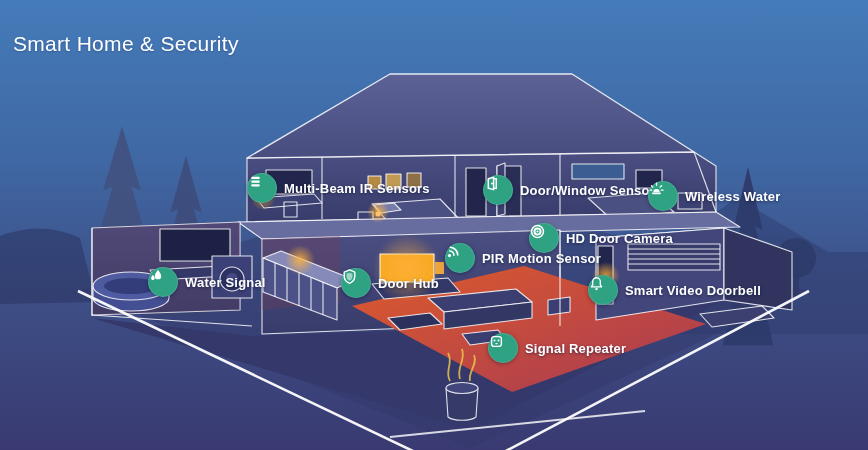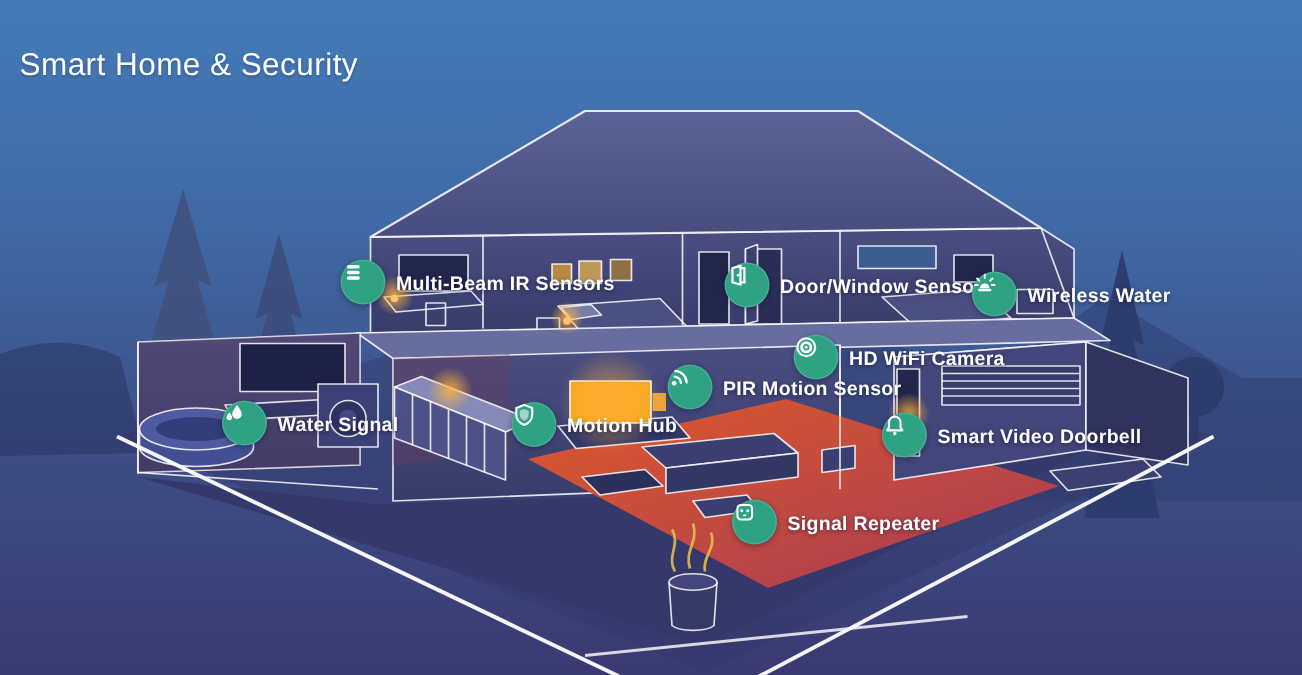--- a/index.html
+++ b/index.html
@@ -169,21 +169,21 @@
 
     <g stroke="#ffffff" stroke-opacity=".95">
       <line x1="78" y1="291" x2="415" y2="452" stroke-width="2.6"></line>
       <line x1="809" y1="291" x2="504" y2="452" stroke-width="2.6"></line>
       <line x1="390" y1="437" x2="645" y2="411" stroke-width="2" opacity=".85"></line>
     </g>
   </svg>
 
   <div class="title">Smart Home &amp; Security</div>
 
-  <div class="marker" style="left:242px;top:188px">
+  <div class="marker" style="left:262px;top:188px">
     <span class="micon">
       <svg viewBox="0 0 16 16">
           <g fill="#fff">
             <rect x="4" y="3.5" width="8" height="2.2" rx="1"></rect>
             <rect x="4" y="7" width="8" height="2.2" rx="1"></rect>
             <rect x="4" y="10.5" width="8" height="2.2" rx="1"></rect>
           </g>
         </svg>
     </span>
     <span class="mlabel">Multi-Beam IR Sensors</span>
@@ -223,21 +223,21 @@
   <div class="marker" style="left:544px;top:238px">
     <span class="micon">
       <svg viewBox="0 0 16 16">
           <g stroke="#fff" fill="none">
             <circle cx="8" cy="8" r="5.6" stroke-width="1.4"></circle>
             <circle cx="8" cy="8" r="2.9" stroke-width="1.8"></circle>
           </g>
           <circle cx="8" cy="8" r="1" fill="#fff"></circle>
         </svg>
     </span>
-    <span class="mlabel">HD WiFi Camera</span>
+    <span class="mlabel">HD Door Camera</span>
   </div>
 
   <div class="marker" style="left:460px;top:258px">
     <span class="micon">
       <svg viewBox="0 0 16 16">
           <circle cx="4.2" cy="11.8" r="1.5" fill="#fff"></circle>
           <g stroke="#fff" stroke-width="1.5" fill="none" stroke-linecap="round">
             <path d="M4.5,7.6 a4.2,4.2 0 0 1 3.9,4"></path>
             <path d="M5,4 a7.6,7.6 0 0 1 7,7.2"></path>
           </g>
@@ -269,21 +269,21 @@
     <span class="mlabel">Water Signal</span>
   </div>
 
   <div class="marker" style="left:356px;top:283px">
     <span class="micon">
       <svg viewBox="0 0 16 16">
           <path d="M8,1.8 L13,3.8 V7.8 C13,11.2 10.9,13.3 8,14.4 C5.1,13.3 3,11.2 3,7.8 V3.8 Z" stroke="#fff" stroke-width="1.3" fill="none" stroke-linejoin="round"></path>
           <path d="M8,4.4 L10.8,5.5 V7.9 C10.8,9.9 9.6,11.2 8,11.9 C6.4,11.2 5.2,9.9 5.2,7.9 V5.5 Z" fill="#fff" opacity=".55"></path>
         </svg>
     </span>
-    <span class="mlabel">Motion Hub</span>
+    <span class="mlabel">Door Hub</span>
   </div>
 
   <div class="marker" style="left:503px;top:348px">
     <span class="micon">
       <svg viewBox="0 0 16 16">
           <rect x="3.4" y="3.4" width="9.2" height="9.2" rx="2.2" stroke="#fff" stroke-width="1.3" fill="none"></rect>
           <g fill="#fff">
             <circle cx="6.1" cy="7" r=".95"></circle>
             <circle cx="9.9" cy="7" r=".95"></circle>
             <rect x="6.9" y="9.4" width="2.2" height="1.1" rx=".55"></rect>

